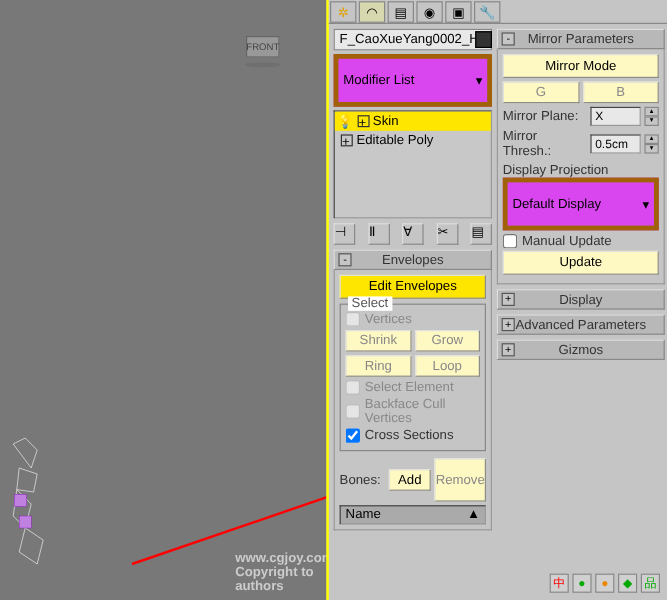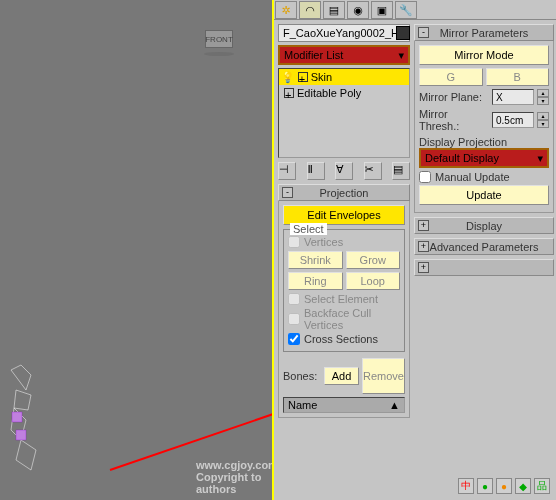--- a/index.html
+++ b/index.html
@@ -8,21 +8,21 @@
 .front-box { position: absolute; left: 199px; top: 30px; width: 28px; height: 18px; background: #999; border: 1px solid #666; display: flex; align-items: center; justify-content: center; font-size: 8px; color: #444; }
 .shadow { position: absolute; left: 198px; top: 52px; width: 30px; height: 4px; background: #666; border-radius: 50%; opacity: 0.5; }
 .wire { position: absolute; left: 0; bottom: 20px; width: 40px; height: 120px; }
 .watermark { position: absolute; bottom: 5px; left: 190px; color: #ccc; font-size: 11px; font-weight: bold; }
 .panel-area { position: absolute; left: 272px; top: 0; width: 284px; height: 500px; background: #c5c5c5; border-left: 2px solid yellow; }
 .toolbar { position: absolute; left: 0; top: 0; width: 284px; height: 20px; background: #c5c5c5; border-bottom: 1px solid #888; display: flex; }
 .toolbar span { width: 22px; height: 18px; border: 1px solid #888; margin: 1px; display: flex; align-items: center; justify-content: center; }
 .col1 { position: absolute; left: 4px; top: 24px; width: 132px; }
 .col2 { position: absolute; left: 140px; top: 24px; width: 140px; }
 .textbox { width: 100%; height: 18px; background: #e8e8e8; border: 1px solid #888; padding: 2px 4px; margin-bottom: 3px; }
-.dropdown { width: 100%; height: 18px; background: #b91c1c; border: 2px solid #a16207; padding: 8px 4px; display: flex; justify-content: space-between; align-items: center; margin-bottom: 3px; }
+.dropdown { width: 100%; height: 18px; background: #d946ef; border: 4px solid #a16207; padding: 18px 4px; display: flex; justify-content: space-between; align-items: center; margin-bottom: 3px; }
 .modstack { width: 100%; height: 90px; background: #c8c8c8; border: 1px inset #999; }
 .mod-row { display: flex; align-items: center; height: 16px; padding: 1px 2px; }
 .mod-row.sel { background: #ffe600; }
 .mod-row .box { width: 10px; height: 10px; border: 1px solid #333; margin: 0 3px; display: inline-block; }
 .btnrow { display: flex; gap: 4px; margin: 4px 0; justify-content: space-between; }
 .btnrow .mini { width: 18px; height: 18px; border: 1px outset #ddd; background: #c5c5c5; }
 .rollup { margin-bottom: 4px; }
 .rollup-head { background: #b8b8b8; border: 1px outset #ddd; height: 17px; display: flex; align-items: center; padding: 0 4px; position: relative; }
 .rollup-head .pm { position: absolute; left: 3px; width: 11px; height: 11px; border: 1px solid #555; background: #c5c5c5; display: flex; align-items: center; justify-content: center; font-size: 9px; line-height: 1; }
 .rollup-head .title { flex: 1; text-align: center; color: #333; }
@@ -107,21 +107,21 @@
       <span class="mini">⊣</span>
       <span class="mini">Ⅱ</span>
       <span class="mini">∀</span>
       <span class="mini">✂</span>
       <span class="mini">▤</span>
     </div>
 
     <div class="rollup">
       <div class="rollup-head">
           <span class="pm">-</span>
-          <span class="title">Projection</span>
+          <span class="title">Envelopes</span>
         </div>
       <div class="rollup-body">
         <div class="btn yellow">Edit Envelopes</div>
         <div class="fieldset">
           <span class="legend">Select</span>
           <label class="chk">
               <input type="checkbox" disabled="" style="">
               <span>Vertices</span>
             </label>
           <div class="row">
@@ -207,20 +207,21 @@
       </div>
     <div class="rollup">
         <div class="rollup-head">
           <span class="pm">+</span>
           <span class="title">Advanced Parameters</span>
         </div>
       </div>
     <div class="rollup">
         <div class="rollup-head">
           <span class="pm">+</span>
+          <span class="title">Gizmos</span>
         </div>
       </div>
   </div>
 
   <div class="icons-bottom">
     <span style="color:red">中</span>
     <span style="color:#0a0">●</span>
     <span style="color:#e80">●</span>
     <span style="color:#0a0">◆</span>
     <span style="color:#0a0">品</span>

